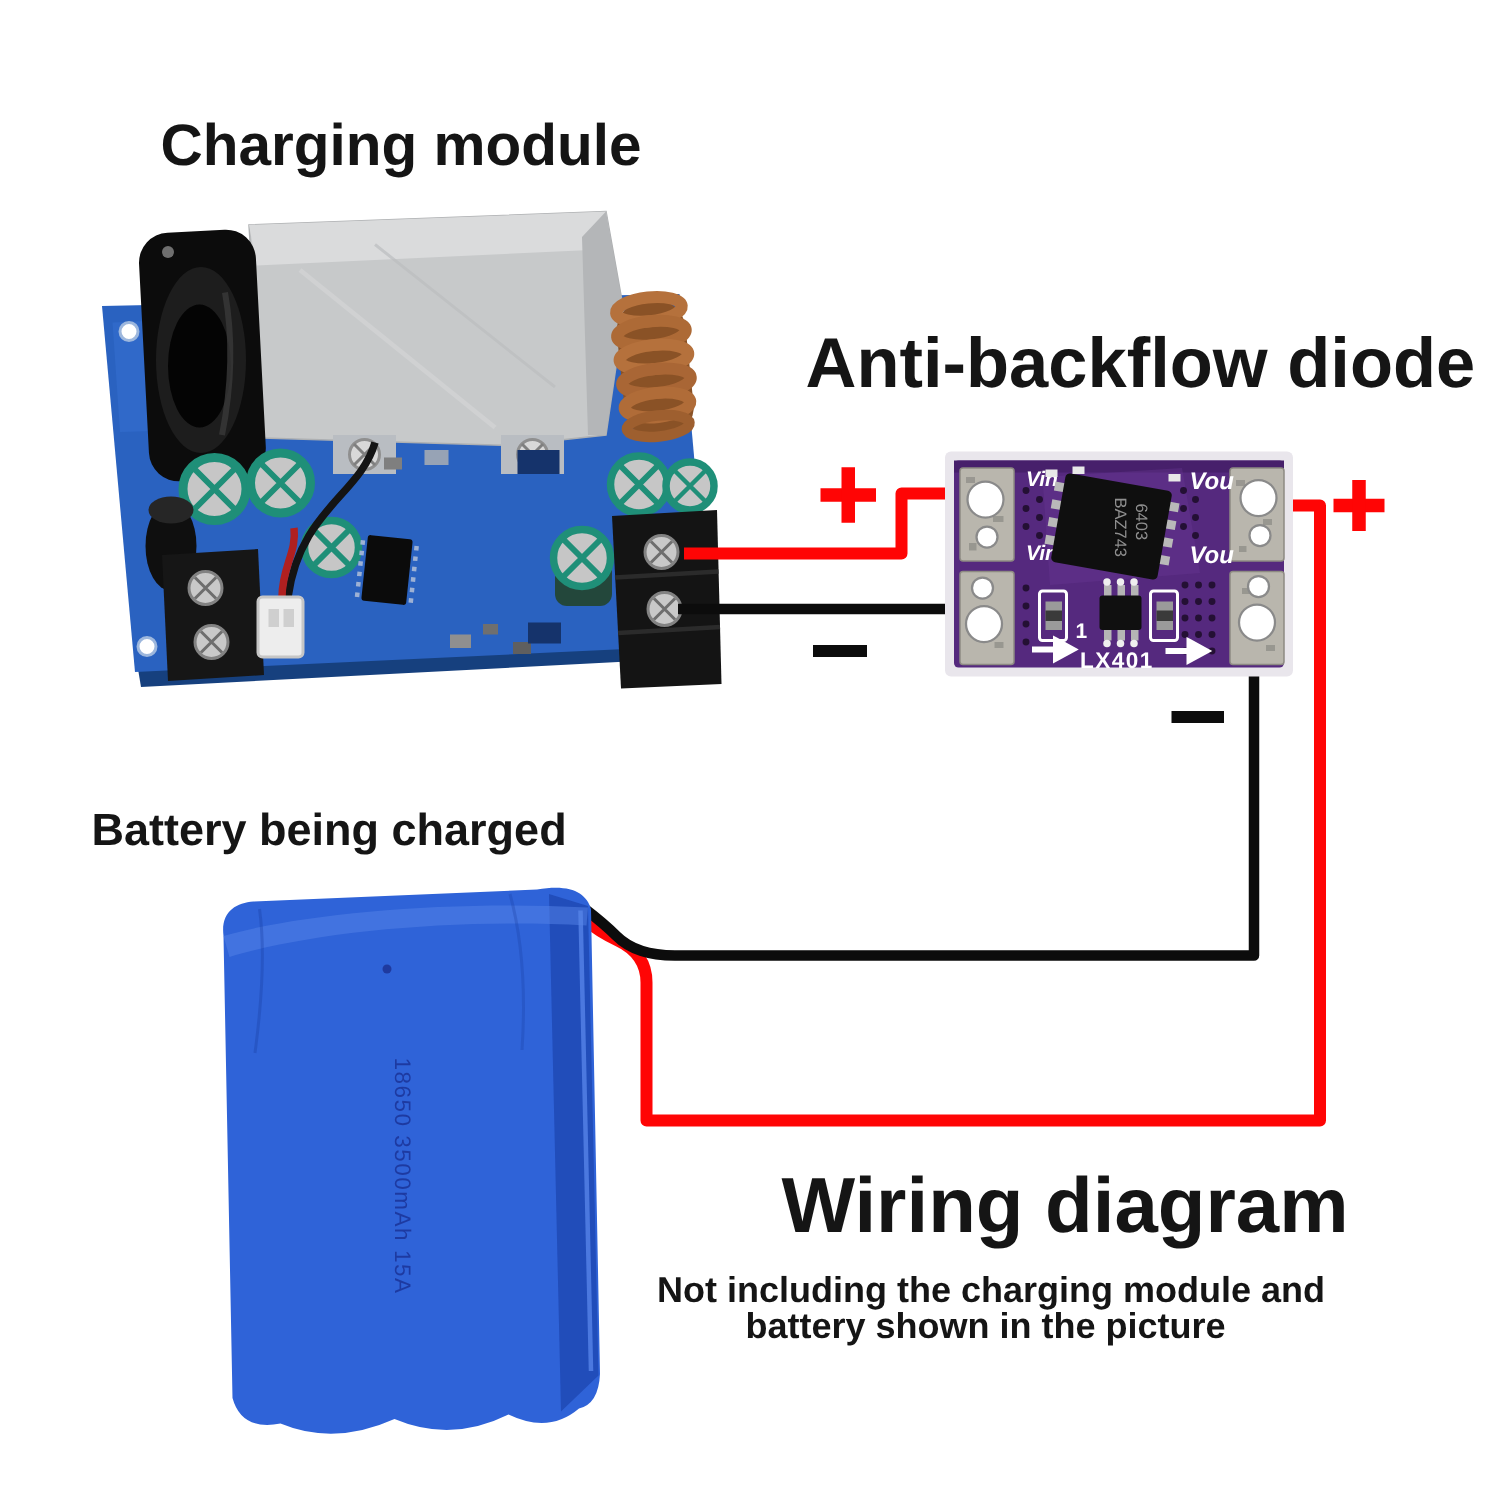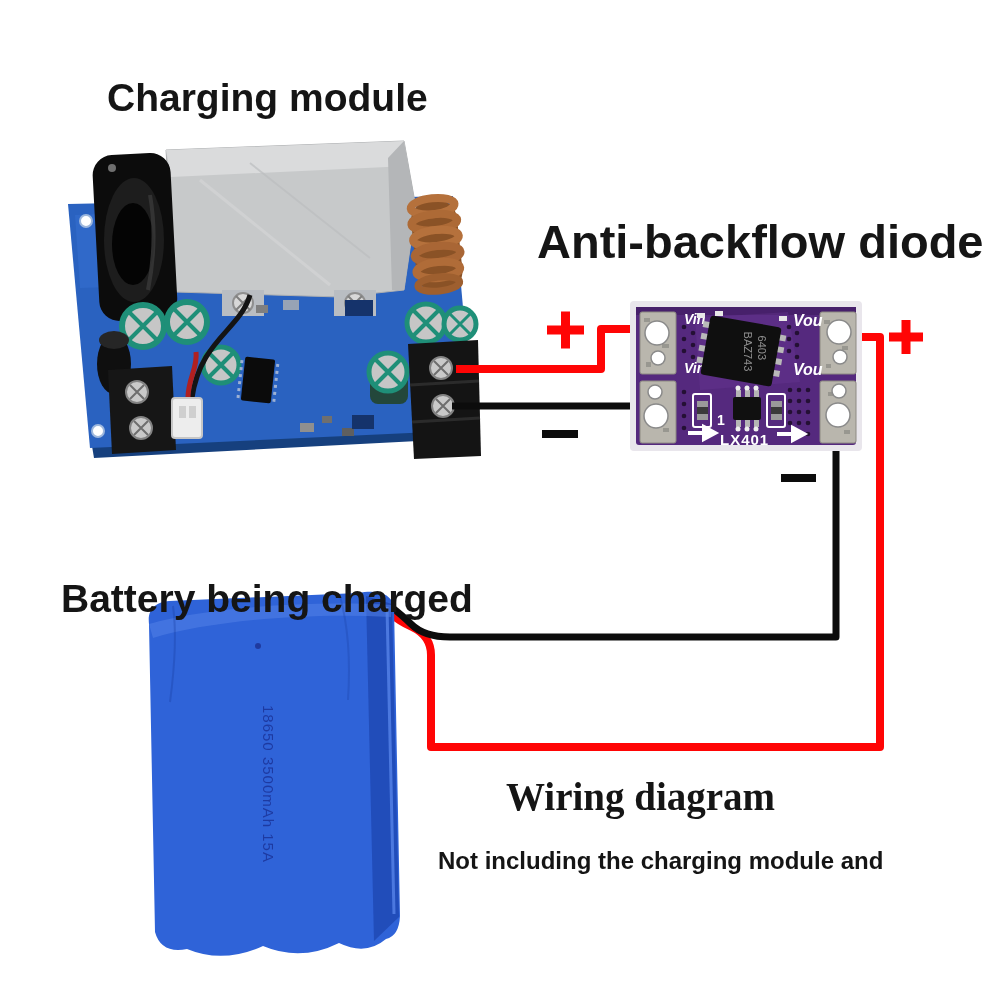--- a/index.html
+++ b/index.html
@@ -2,22 +2,22 @@
 <html><head>
 <meta charset="utf-8">
 <style>
   html,body{margin:0;padding:0;}
   body{width:1000px;height:1000px;background:#fff;font-family:"Liberation Sans",sans-serif;overflow:hidden;}
   #page{position:relative;width:1000px;height:1000px;}
   svg{position:absolute;left:0;top:0;}
   .label{position:absolute;color:#151515;white-space:nowrap;font-weight:700;text-align:right;}
   #t-charging{left:107px;top:76px;font-size:39px;}
   #t-diode{left:537px;top:214px;font-size:47px;}
-  #t-battery{left:61px;top:537px;font-size:39px;margin-top:40px;}
-  #t-wiring{left:506px;top:774px;font-size:39px;font-family:Liberation Serif, serif;}
+  #t-battery{left:61px;top:537px;font-size:30px;}
+  #t-wiring{left:521px;top:774px;font-size:52px;}
   #t-note1{left:438px;top:847px;font-size:24px;}
   #t-note2{left:497px;top:871px;font-size:24px;}
 </style>
 </head>
 <body>
 
 <div id="page">
 
 <svg width="1000" height="1000" viewBox="0 0 1000 1000">
 
@@ -297,14 +297,15 @@
     <text transform="rotate(90 263 705)" x="263" y="705" font-size="15" fill="#121f7e" opacity="0.6" letter-spacing="1">18650 3500mAh 15A</text>
   </g>
 
 </svg>
 
   <div class="label" id="t-charging">Charging module</div>
   <div class="label" id="t-diode">Anti-backflow diode</div>
   <div class="label" id="t-battery">Battery being charged</div>
   <div class="label" id="t-wiring">Wiring diagram</div>
   <div class="label" id="t-note1">Not including the charging module and</div>
+  <div class="label" id="t-note2">battery shown in the picture</div>
 
 </div>
 
 </body></html>

